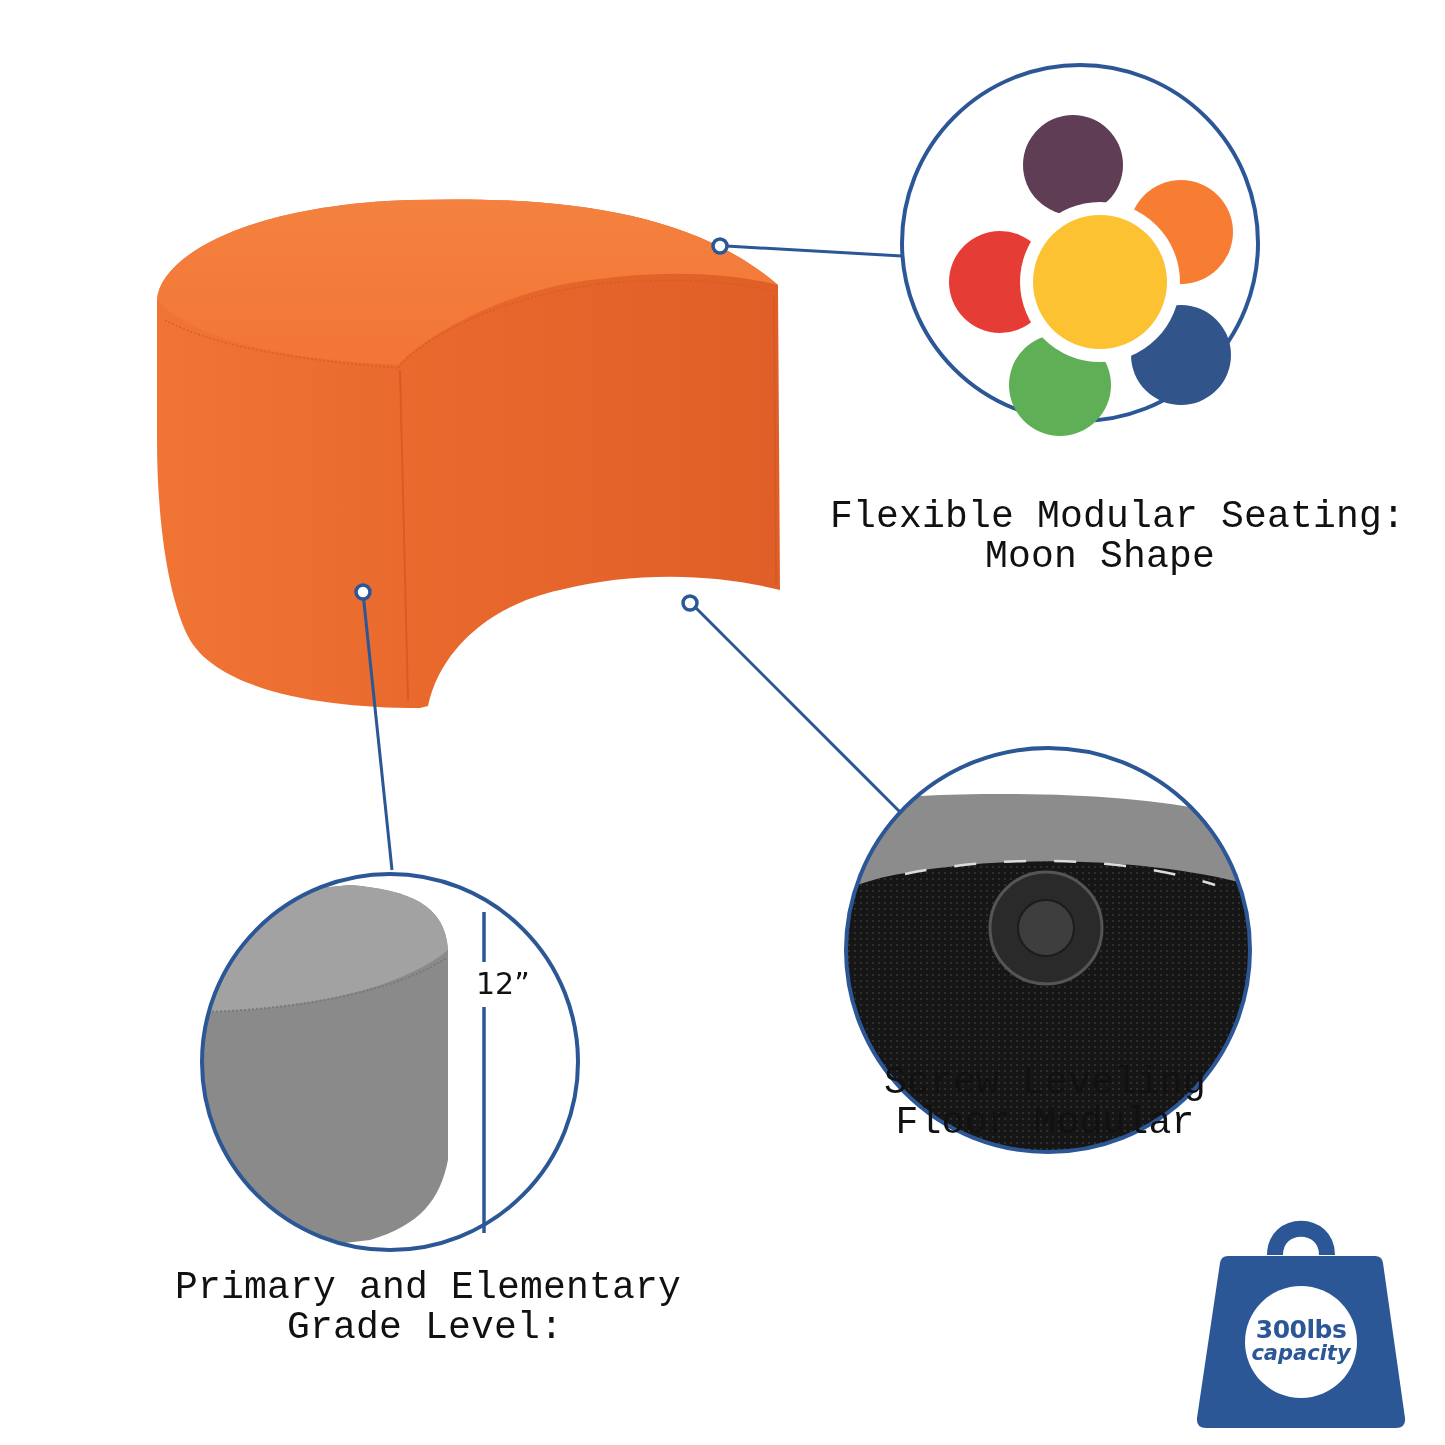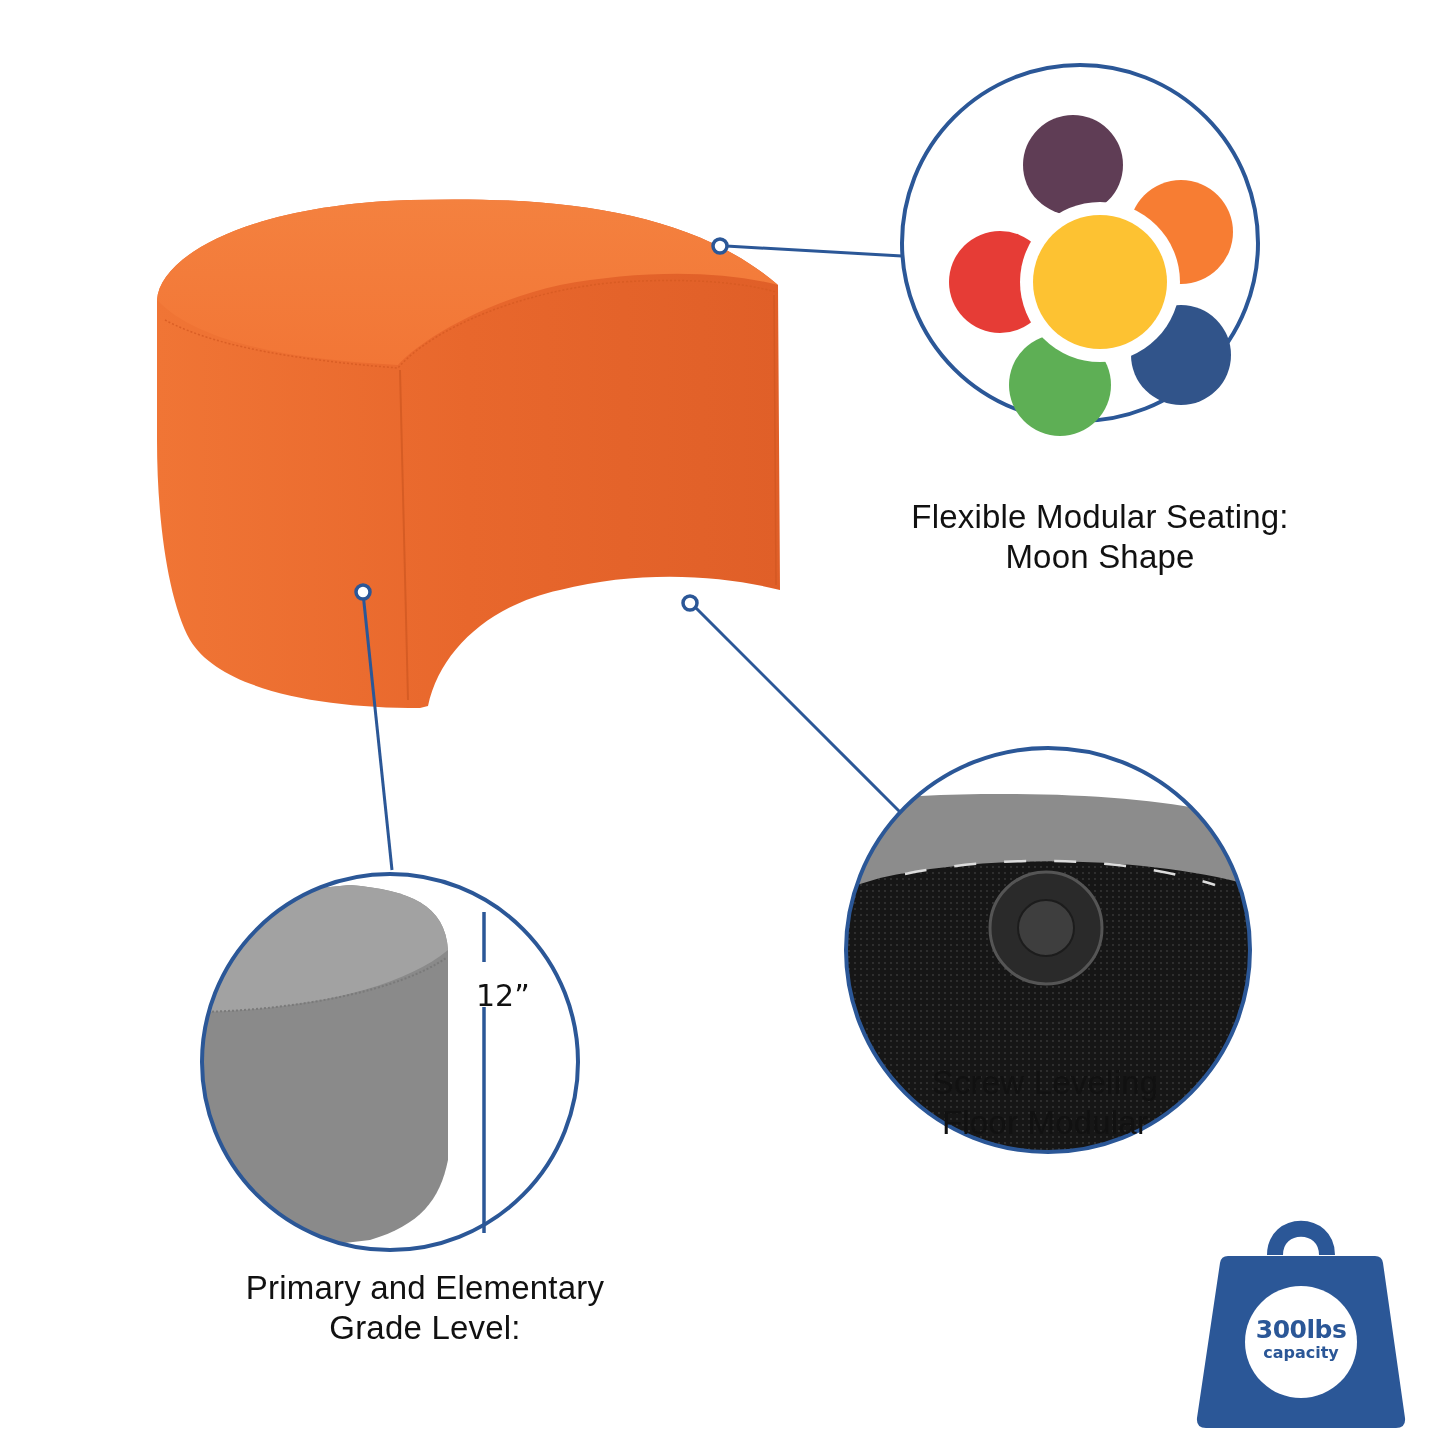--- a/index.html
+++ b/index.html
@@ -1,18 +1,18 @@
 <!DOCTYPE html>
 <html><head>
 <meta charset="utf-8">
 <style>
   html, body { margin:0; padding:0; background:#ffffff; }
   body { width:1445px; height:1445px; position:relative; overflow:hidden; font-family:"Liberation Sans", sans-serif; }
   svg.full { position:absolute; left:0; top:0; }
-  .label { position:absolute; text-align:center; color:#111111; font-family:Liberation Sans, sans-serif; font-size:33px; line-height:40px; font-weight:400; letter-spacing:0.2px; }
+  .label { position:absolute; text-align:center; color:#111111; font-family:Liberation Mono, monospace; font-size:38px; line-height:40px; font-weight:400; letter-spacing:0.2px; }
   .label div { white-space:nowrap; }
   .dim { position:absolute; font-family:"DejaVu Sans", sans-serif; font-size:30px; color:#111; }
   .weight-text { position:absolute; text-align:center; font-family:"DejaVu Sans", sans-serif; font-weight:700; color:#2b5797; }
 </style>
 </head>
 <body>
 
 <svg class="full" width="1445" height="1445" viewBox="0 0 1445 1445">
   <defs>
     <linearGradient id="sideGrad" x1="0" y1="0" x2="1" y2="0">
@@ -120,16 +120,16 @@
 <div class="label" style="left:845px; top:1063px; width:400px;text-align:center;">
   <div>Screw Leveling</div>
   <div>Floor Modular</div>
 </div>
 
 <div class="label" style="left:175px; top:1268px; width:500px;">
   <div>Primary and Elementary</div>
   <div>Grade Level:</div>
 </div>
 
-<div class="dim" style="left:476px; top:966px;margin-top:12px;">12”</div>
+<div class="dim" style="left:476px; top:966px;">12”</div>
 
 <div class="weight-text" style="left:1245px; top:1317px; width:112px; font-size:25px; line-height:26px; letter-spacing:-0.5px;">300lbs</div>
-<div class="weight-text" style="left:1245px; top:1344px; width:112px; font-size:16px; line-height:18px;">capacity</div>
+<div class="weight-text" style="left:1245px; top:1344px; width:112px; font-size:21px; line-height:18px;font-style:italic;">capacity</div>
 
 </body></html>

